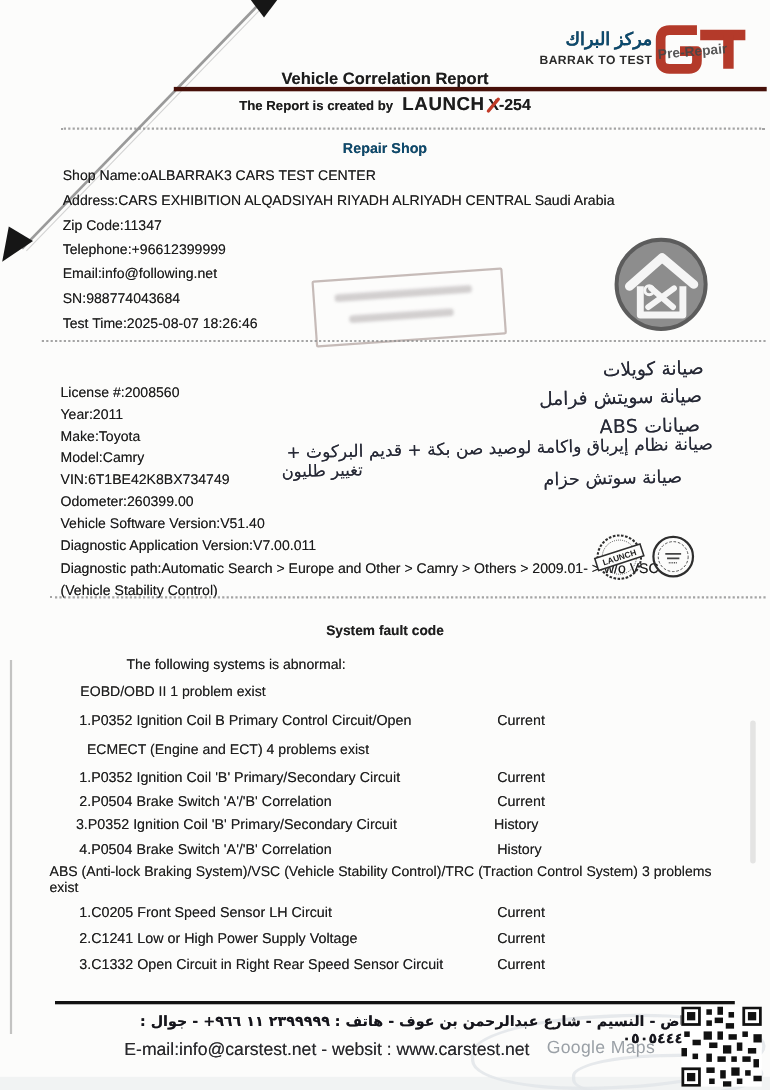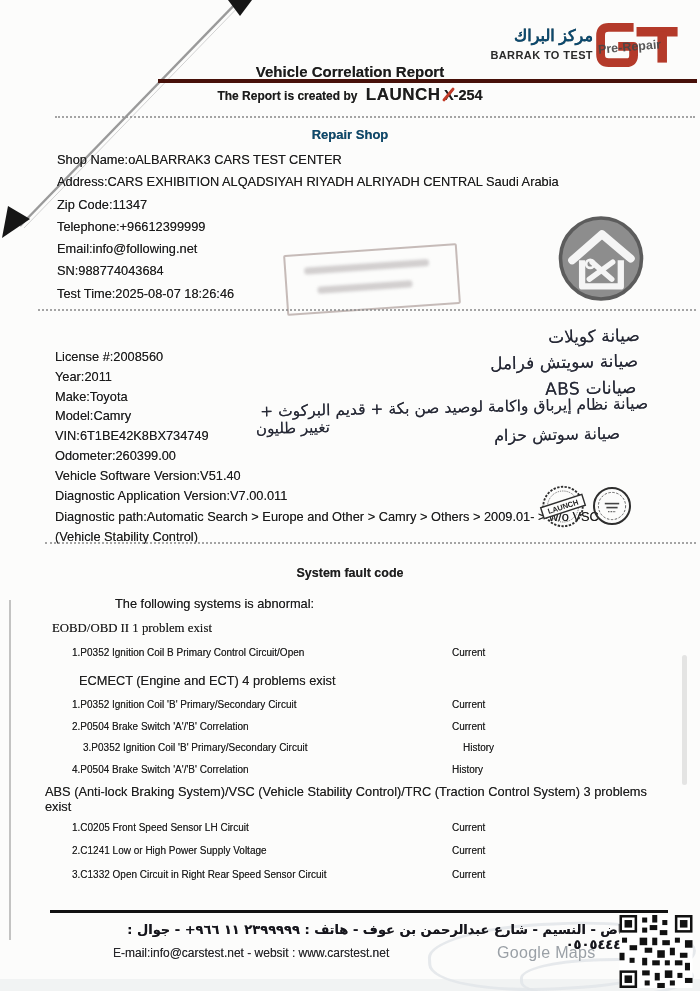--- a/index.html
+++ b/index.html
@@ -10,21 +10,21 @@
   }
   .abs{position:absolute;}
   .doc{text-shadow:0 0 .5px rgba(20,20,20,.6);}
   .center{left:0;right:0;text-align:center;}
   .h1{font-size:15px;font-weight:700;color:#1c1c1c;}
   .h2{font-size:13px;font-weight:700;color:#0c4a6e;}
   .body-line{font-size:12.8px;color:#1b1b1b;}
   .dots{border-top:2.5px dotted #8f8f8f;opacity:.8;height:0;}
   .maroon{background:#471009;}
   .status{position:absolute;left:452px;top:0;}
-  .fault-row{position:absolute;font-size:10px;}
+  .fault-row{position:absolute;font-size:13px;}
   .sys-name{position:absolute;font-size:12.8px;}
   .hand{
     direction:rtl;color:#262935;letter-spacing:.5px;
     transform:rotate(-1.2deg);text-shadow:0 0 .6px rgba(30,30,50,.7);
     font-family:"DejaVu Sans", sans-serif;
   }
   .brand-ar{font-size:16px;font-weight:700;color:#0c4a6e;direction:rtl;
     font-family:Liberation Sans, sans-serif;}
   .brand-en{font-size:11px;font-weight:700;letter-spacing:.4px;color:#2a2a2a;}
   .pre-repair{font-size:12.5px;font-weight:600;color:#474747;transform:rotate(-5deg);opacity:.9;}
@@ -35,21 +35,21 @@
     background:#c23b28;transform:rotate(40deg);border-radius:2px;}
   .stamp-faded{
     width:170px;height:57px;border:2px solid rgba(110,82,75,.38);
     transform:rotate(-4deg);border-radius:2px;
   }
   .stamp-faded .bar{position:absolute;background:rgba(100,90,95,.28);filter:blur(1.5px);height:7px;border-radius:3px;}
   .footer-ar{
     direction:rtl;text-align:right;font-size:13px;font-weight:700;color:#15151c;
     font-family:"DejaVu Sans", sans-serif;
   }
-  .footer-contact{font-size:12px;color:#27272b;}
+  .footer-contact{font-size:16px;color:#27272b;}
   .gmaps{font-size:16px;color:#9aa0a6;letter-spacing:.3px;}
   .wm{border:3px solid #e2e5e9;opacity:.85;border-radius:45% 55% 50% 50%;}
   .edge-line{background:#8a8a8a;opacity:.5;}
 </style>
 </head>
 <body>
 
 <div class="page">
 
   <svg class="abs" style="left:0;top:0;" width="270" height="250">
@@ -141,36 +141,36 @@
     <line x1="32" y1="44" x2="68" y2="44" stroke="#444" stroke-width="4"></line>
     <line x1="36" y1="54" x2="64" y2="54" stroke="#444" stroke-width="4"></line>
     <line x1="40" y1="64" x2="60" y2="64" stroke="#444" stroke-width="3" stroke-dasharray="2 2"></line>
   </svg>
 
   <div class="abs dots" style="left:45px;right:4px;top:542px;"></div>
 
   <div class="abs center doc" style="top:566px;font-size:12.5px;font-weight:700;">System fault code</div>
   <div class="abs body-line doc" style="left:67px;top:596px;margin-left:48px;">The following systems is abnormal:</div>
 
-  <div class="abs sys-name doc" style="left:52px;top:621px;font-family:Liberation Serif, serif;">EOBD/OBD II 1 problem exist</div>
+  <div class="abs sys-name doc" style="left:73px;top:621px;">EOBD/OBD II 1 problem exist</div>
   <div class="fault-row doc" style="left:72px;top:647px;width:600px;">
     <span>1.P0352 Ignition Coil B Primary Control Circuit/Open</span>
     <span class="status" style="left:380px;">Current</span>
   </div>
 
   <div class="abs sys-name doc" style="left:79px;top:673px;">ECMECT (Engine and ECT) 4 problems exist</div>
   <div class="fault-row doc" style="left:72px;top:699px;width:600px;">
     <span>1.P0352 Ignition Coil 'B' Primary/Secondary Circuit</span>
     <span class="status" style="left:380px;">Current</span>
   </div>
   <div class="fault-row doc" style="left:72px;top:721px;width:600px;">
     <span>2.P0504 Brake Switch 'A'/'B' Correlation</span>
     <span class="status" style="left:380px;">Current</span>
   </div>
-  <div class="fault-row doc" style="left:83px;top:742px;width:600px;">
+  <div class="fault-row doc" style="left:69px;top:742px;width:600px;">
     <span>3.P0352 Ignition Coil 'B' Primary/Secondary Circuit</span>
     <span class="status" style="left:380px;">History</span>
   </div>
   <div class="fault-row doc" style="left:72px;top:764px;width:600px;">
     <span>4.P0504 Brake Switch 'A'/'B' Correlation</span>
     <span class="status" style="left:380px;">History</span>
   </div>
 
   <div class="abs sys-name doc" style="left:45px;top:785px;width:620px;line-height:14.5px;">ABS (Anti-lock Braking System)/VSC (Vehicle Stability Control)/TRC (Traction Control System) 3 problems exist</div>
   <div class="fault-row doc" style="left:72px;top:822px;width:600px;">

